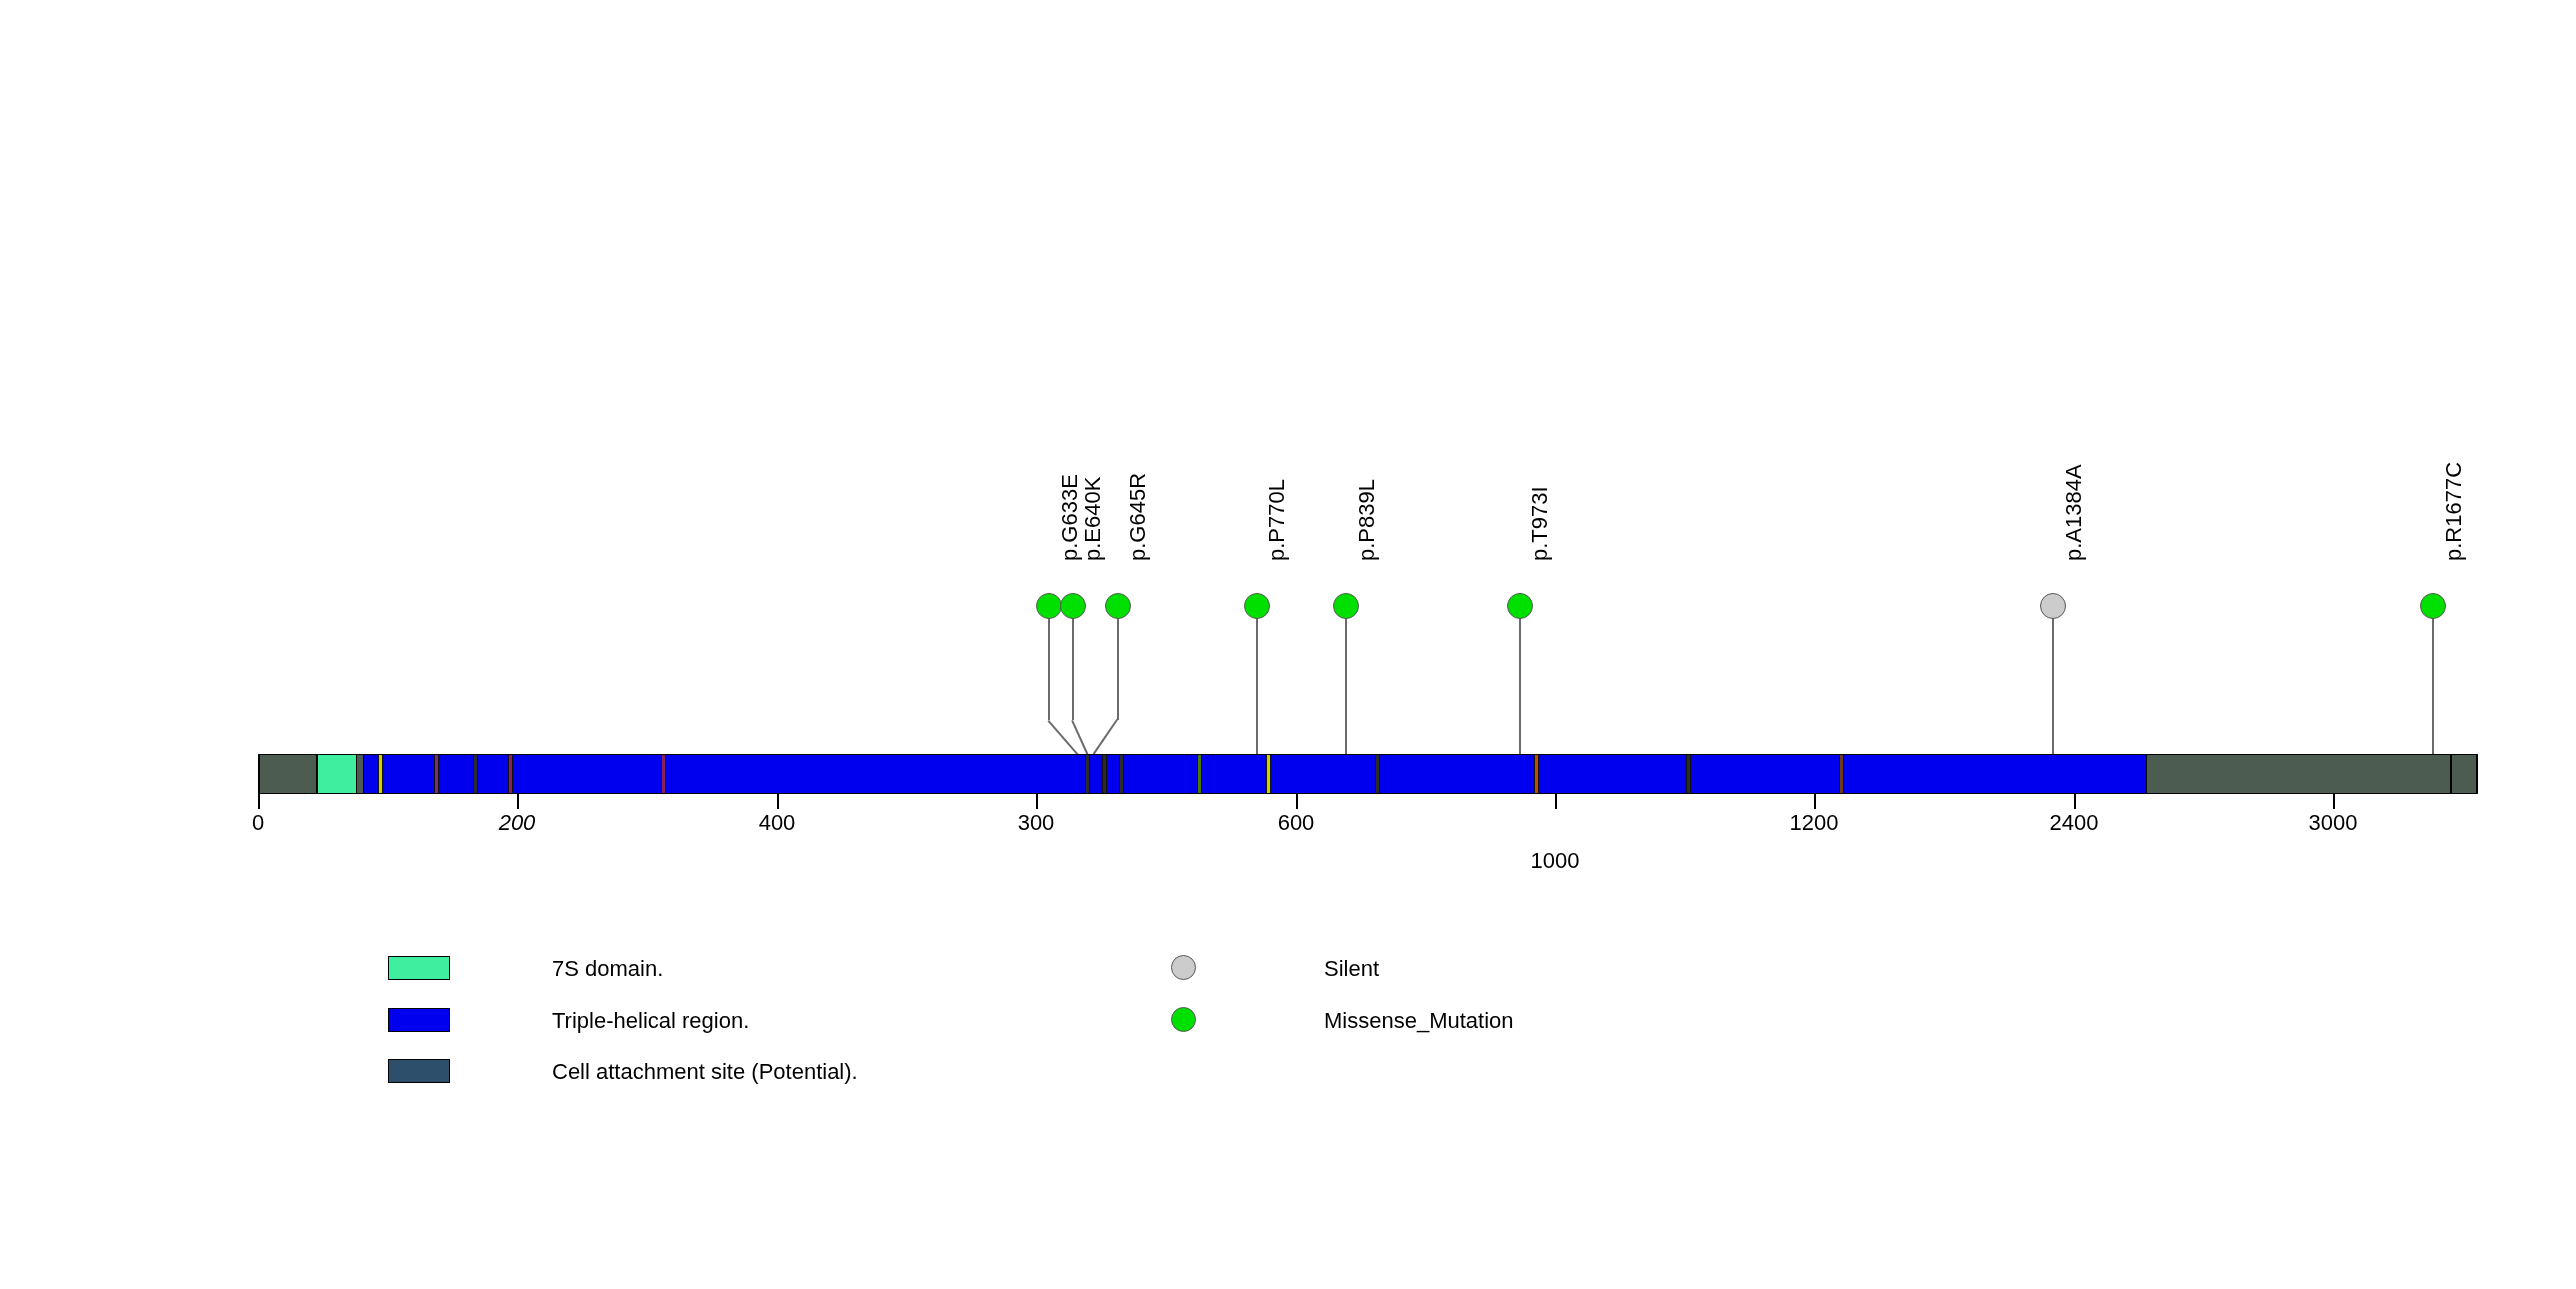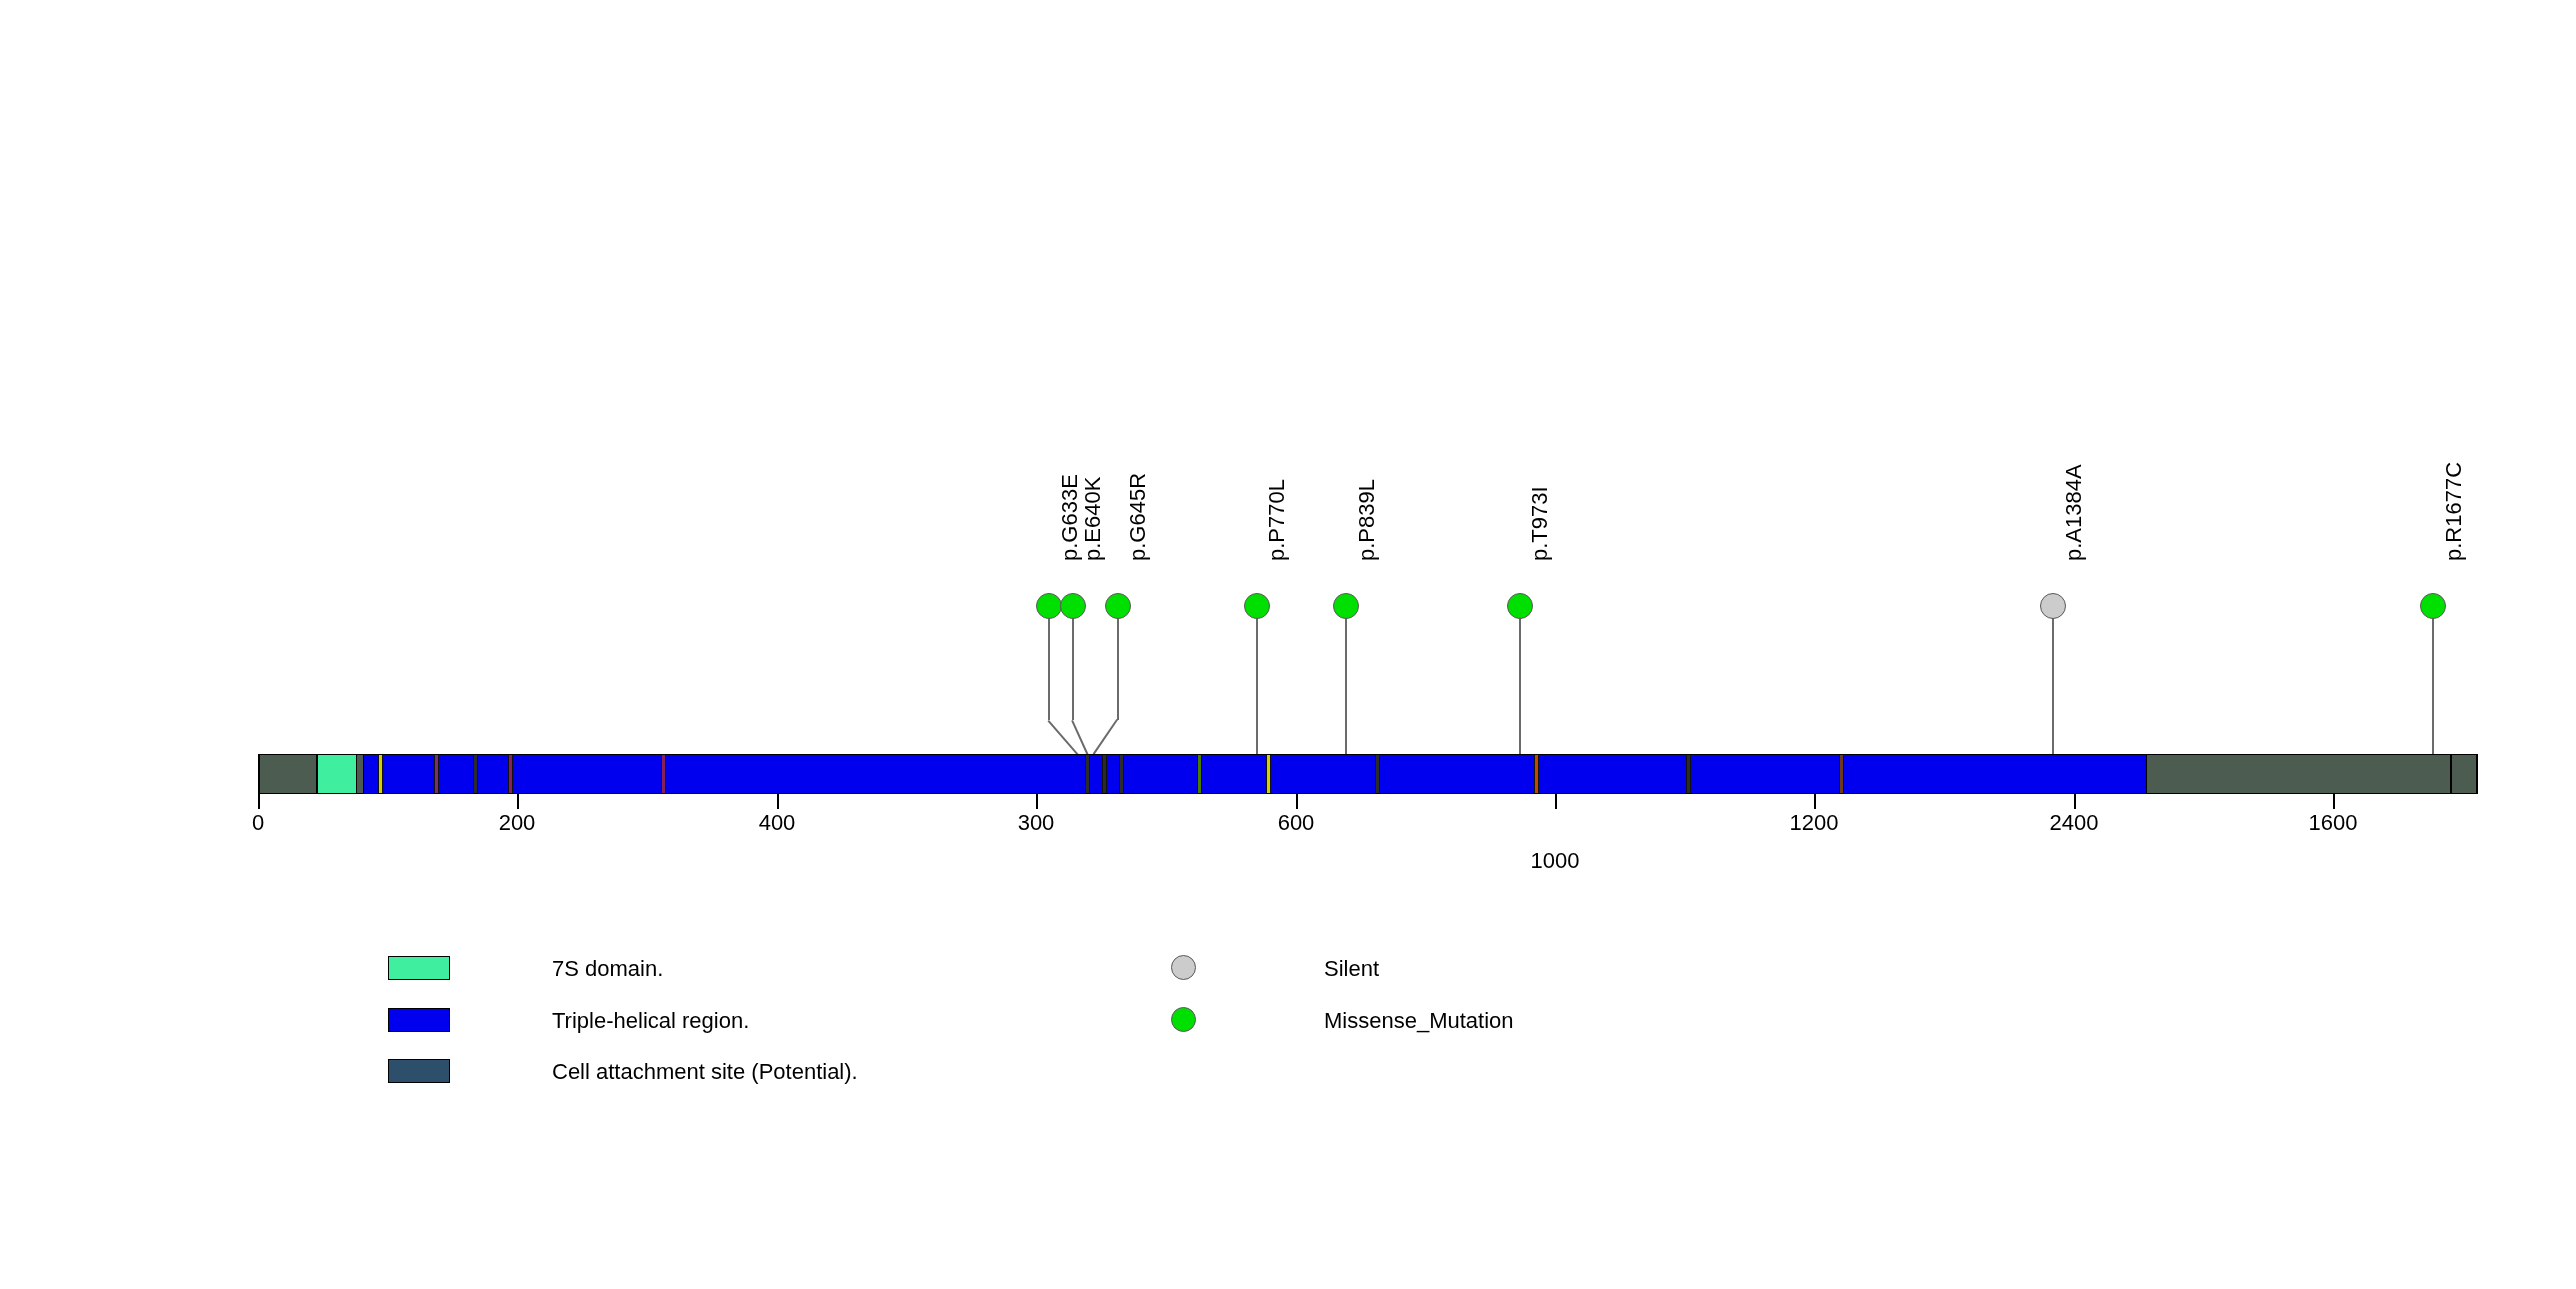--- a/index.html
+++ b/index.html
@@ -95,35 +95,35 @@
       <div class="tick-marker" style="left: 1116px; background: rgb(43, 43, 43); border-left: 0.8px solid rgb(17, 17, 17); border-right: 0.8px solid rgb(17, 17, 17);"></div>
       <div class="tick-marker" style="left: 1275px; background: rgb(192, 74, 0); border-left: 0.8px solid rgb(17, 17, 17); border-right: 0.8px solid rgb(17, 17, 17);"></div>
       <div class="tick-marker" style="left: 1427px; background: rgb(43, 43, 43); border-left: 0.8px solid rgb(17, 17, 17); border-right: 0.8px solid rgb(17, 17, 17);"></div>
       <div class="tick-marker" style="left: 1580px; background: rgb(107, 58, 26); border-left: 0.8px solid rgb(17, 17, 17); border-right: 0.8px solid rgb(17, 17, 17);"></div>
     </div>
 
   <div id="axis-layer">
       <div class="axtick" style="left: 258px;"></div>
       <div class="axlabel" style="left: 258px;">0</div>
       <div class="axtick" style="left: 517px;"></div>
-      <div class="axlabel" style="left: 517px;">200</div>
+      <div class="axlabel" style="left: 517px; font-style: italic;">200</div>
       <div class="axtick" style="left: 777px;"></div>
       <div class="axlabel" style="left: 777px;">400</div>
       <div class="axtick" style="left: 1036px;"></div>
       <div class="axlabel" style="left: 1036px;">300</div>
       <div class="axtick" style="left: 1296px;"></div>
       <div class="axlabel" style="left: 1296px;">600</div>
       <div class="axtick" style="left: 1555px;"></div>
       <div class="axlabel" style="left: 1555px; margin-top: 38px;">1000</div>
       <div class="axtick" style="left: 1814px;"></div>
       <div class="axlabel" style="left: 1814px;">1200</div>
       <div class="axtick" style="left: 2074px;"></div>
       <div class="axlabel" style="left: 2074px;">2400</div>
       <div class="axtick" style="left: 2333px;"></div>
-      <div class="axlabel" style="left: 2333px;">1600</div>
+      <div class="axlabel" style="left: 2333px;">3000</div>
     </div>
 
   <div class="legend" id="legend-domains">
       <div class="row">
         <div class="swatch" style="background: rgb(63, 239, 159);"></div>
         <div class="ltext">7S domain.</div>
       </div>
       <div class="row">
         <div class="swatch" style="background: rgb(0, 0, 238);"></div>
         <div class="ltext">Triple-helical region.</div>

